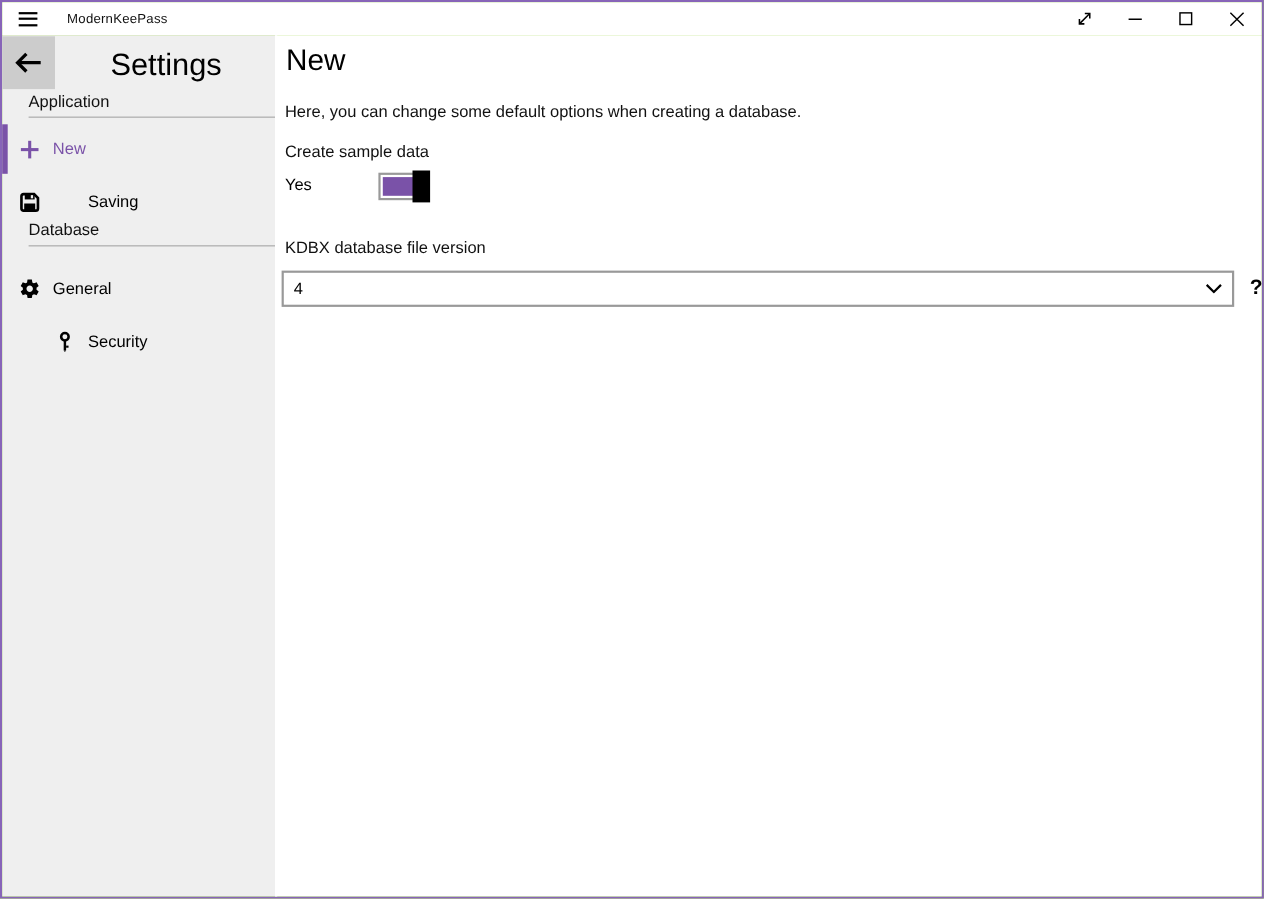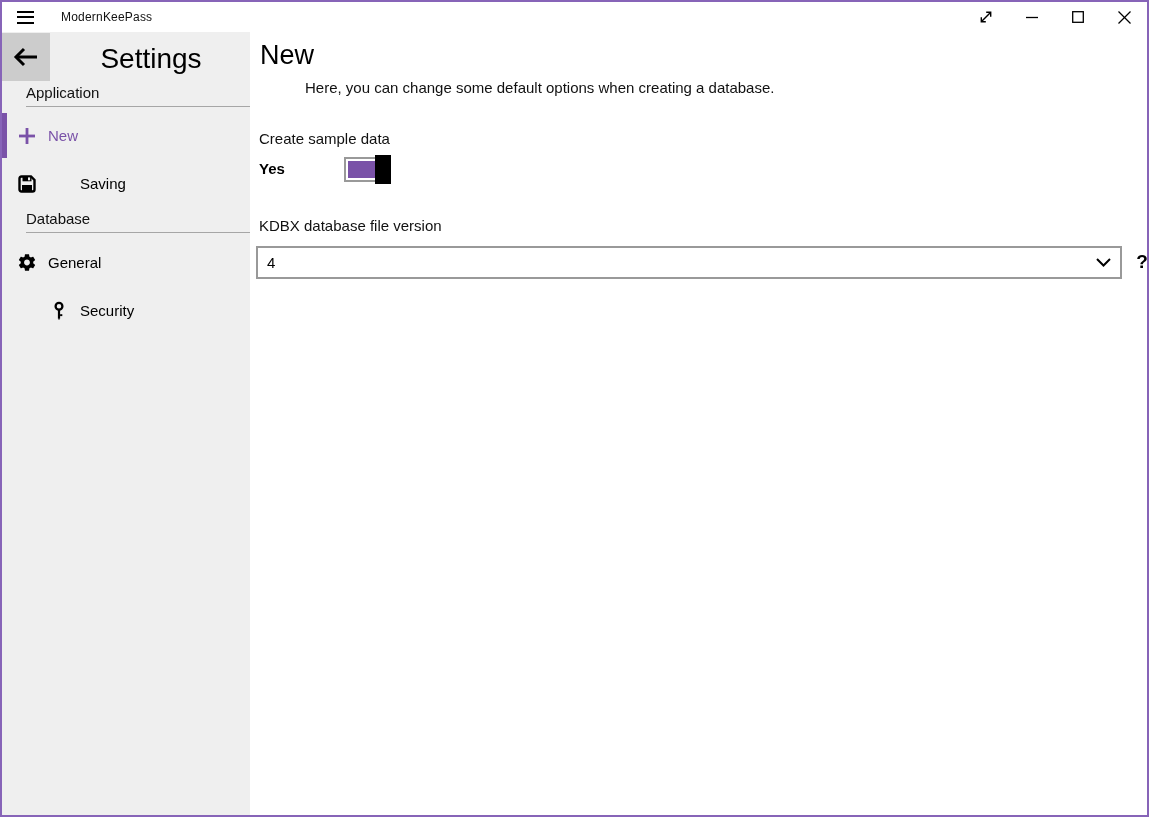--- a/index.html
+++ b/index.html
@@ -42,21 +42,21 @@
   }
   .settings-title {
     position:absolute; left:50px; right:2px; top:10px; height:34px;
     font-size:28px; font-weight:400; color:#000; text-align:center; line-height:34px;
   }
   .nav-section {
     position:absolute; left:24px; right:0; height:23px;
     font-size:15px; color:#111; border-bottom:1px solid #a6a6a6;
   }
   .nav-section.application { top:52px; }
-  .nav-section.database { top:178px; }
+  .nav-section.database { top:169px; }
 
   .nav-item {
     position:absolute; left:0; right:0; height:45px;
     display:flex; align-items:center; cursor:pointer;
   }
   .nav-item .accent-bar {
     position:absolute; left:0; top:0; bottom:0; width:5px; background:transparent;
   }
   .nav-item.selected .accent-bar { background:#7a52a8; }
   .nav-item .nav-icon {
@@ -69,24 +69,24 @@
   .nav-item.saving   { top:129px;gap:32px; }
   .nav-item.general  { top:208px; }
   .nav-item.security { top:256px;padding-left:32px; }
 
   
   .main { position:absolute; left:248px; top:30px; right:0; bottom:0; background:#fff; }
   .page-title {
     position:absolute; left:10px; top:8px;
     font-size:27px; font-weight:400; color:#000;
   }
-  .page-desc { position:absolute; left:9px; top:47px; font-size:15px; color:#111;margin-left:46px; }
+  .page-desc { position:absolute; left:9px; top:61px; font-size:15px; color:#111; }
 
   .sample-label { position:absolute; left:9px; top:98px; font-size:15px; color:#111; }
-  .toggle-state { position:absolute; left:9px; top:128px; font-size:15px; font-weight:bold; color:#000; }
+  .toggle-state { position:absolute; left:9px; top:128px; font-size:15px; font-weight:normal; color:#000; }
 
   .toggle {
     position:absolute; left:94px; top:125px; width:41px; height:25px;
     border:2px solid #999999; background:#fff; cursor:pointer;
   }
   .toggle .toggle-fill { position:absolute; left:2px; top:2px; right:2px; bottom:2px; background:#7a52a8; }
   .toggle .toggle-thumb {
     position:absolute; left:29px; top:-4px; width:16px; height:29px; background:#000;
   }
 

